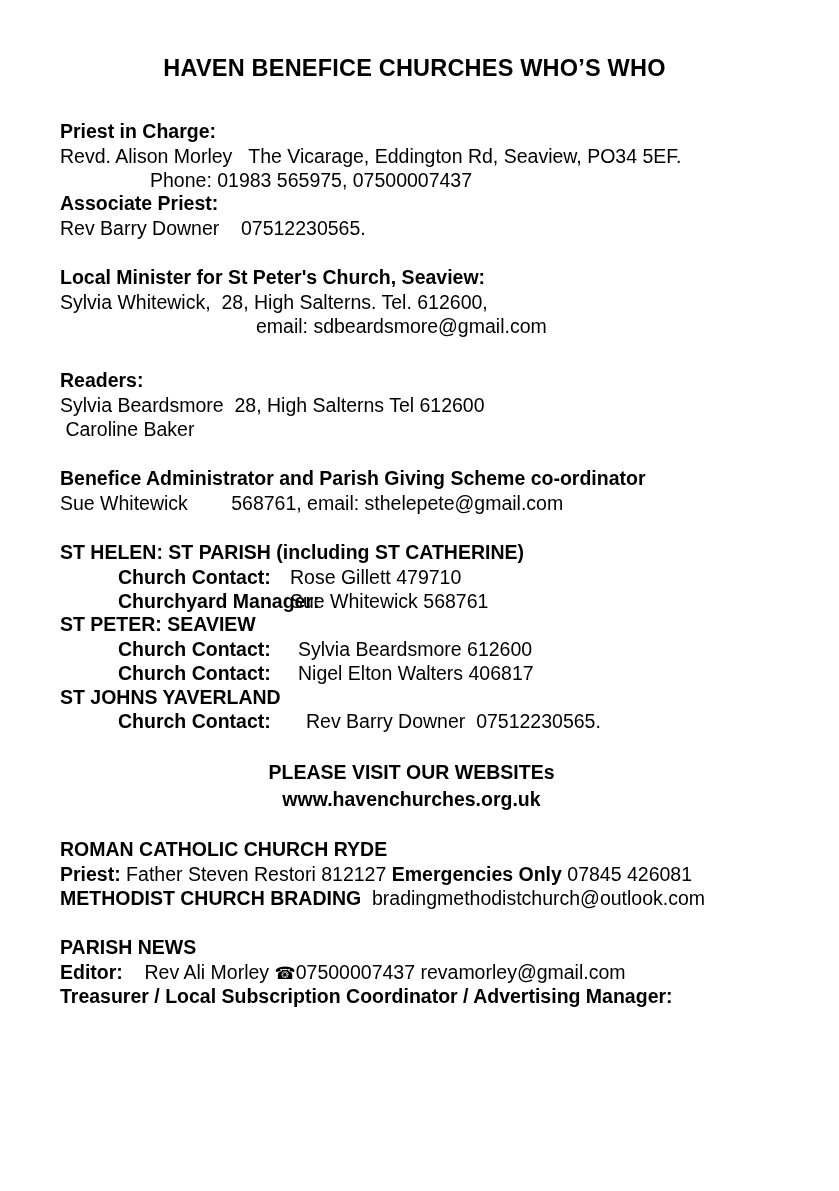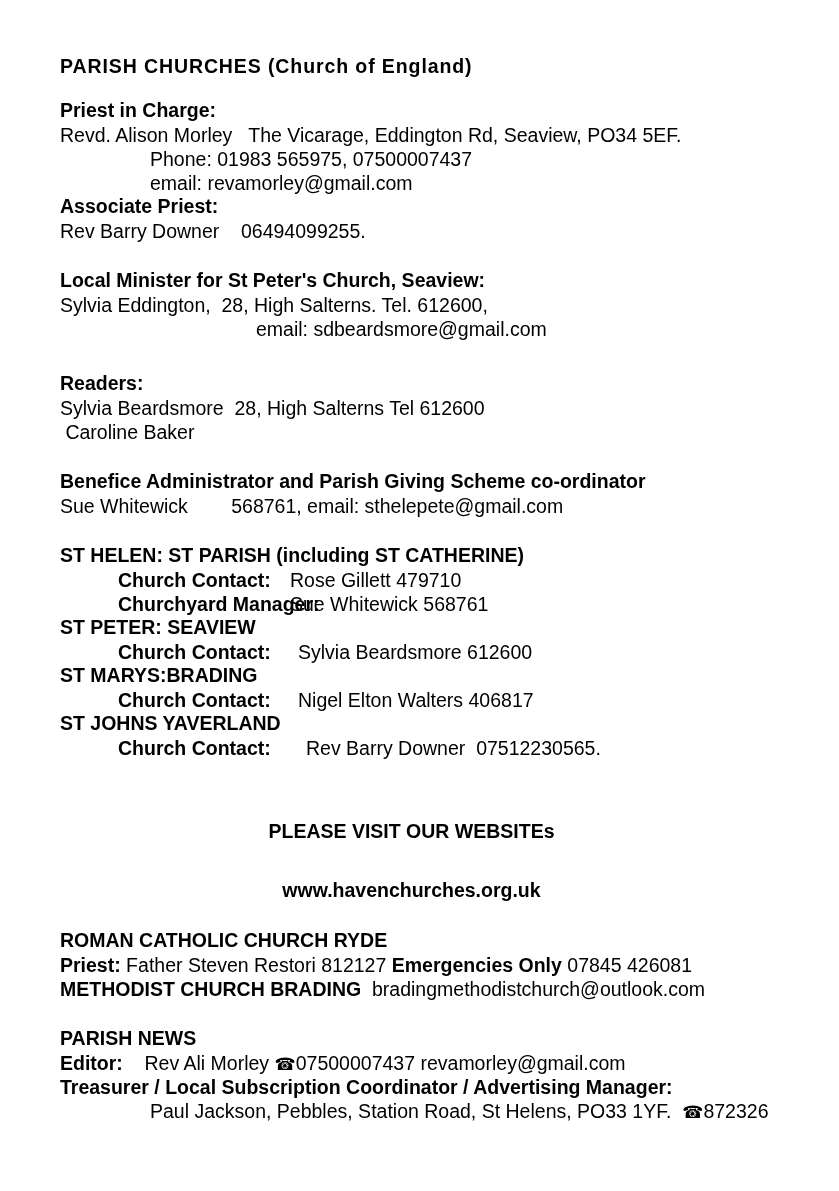--- a/index.html
+++ b/index.html
@@ -70,54 +70,52 @@
   .contact-row.v-pad-1 .contact-value { padding-left: 8px; }
   .contact-row.v-pad-2 .contact-value { padding-left: 16px; }
 
   .centered {
     text-align: center;
     font-size: 19.5px;
     font-weight: bold;
     line-height: 1.35;
     padding-right: 18px;
     white-space: pre;
-    margin-top: 32px;
   }
 
   .phone-glyph {
     font-family: "DejaVu Sans", sans-serif;
     font-size: 17px;
     font-weight: bold;
     letter-spacing: 0;
   }
   .reg { font-weight: normal; }
   .bold { font-weight: bold; }
 </style>
 </head>
 <body>
 
 <div class="page">
 
+  <h1 class="doc-title">HAVEN BENEFICE CHURCHES WHO’S WHO</h1>
 
-  <div class="sec-head spaced">PARISH CHURCHES (Church of England)</div>
 
   <div class="gap-m"></div>
 
   <div class="sec-head">Priest in Charge:</div>
   <div class="line"><span>Revd. Alison Morley</span><span>   </span><span>The Vicarage, Eddington Rd, Seaview, PO34 5EF.</span></div>
   <div class="line indent-4">Phone: 01983 565975, 07500007437</div>
-  <div class="line indent-4">email: revamorley@gmail.com</div>
 
   <div class="sec-head">Associate Priest:</div>
-  <div class="line"><span>Rev Barry Downer</span><span>    </span><span>06494099255.</span></div>
+  <div class="line"><span>Rev Barry Downer</span><span>    </span><span>07512230565.</span></div>
 
   <div class="gap-l"></div>
 
   <div class="sec-head">Local Minister for St Peter's Church, Seaview:</div>
-  <div class="line">Sylvia Eddington,  28, High Salterns. Tel. 612600,</div>
+  <div class="line">Sylvia Whitewick,  28, High Salterns. Tel. 612600,</div>
   <div class="line indent-2">email: sdbeardsmore@gmail.com</div>
 
   <div class="gap-xl"></div>
 
   <div class="sec-head">Readers:</div>
   <div class="line">Sylvia Beardsmore  28, High Salterns Tel 612600</div>
   <div class="line"> Caroline Baker</div>
 
   <div class="gap-l"></div>
 
@@ -135,21 +133,20 @@
     <span class="contact-label">Churchyard Manager:</span>
     <span class="contact-value">Sue Whitewick 568761</span>
   </div>
 
   <div class="sec-head">ST PETER: SEAVIEW</div>
   <div class="contact-row v-pad-1">
     <span class="contact-label">Church Contact:</span>
     <span class="contact-value">Sylvia Beardsmore 612600</span>
   </div>
 
-  <div class="sec-head">ST MARYS:BRADING</div>
   <div class="contact-row v-pad-1">
     <span class="contact-label">Church Contact:</span>
     <span class="contact-value">Nigel Elton Walters 406817</span>
   </div>
 
   <div class="sec-head">ST JOHNS YAVERLAND</div>
   <div class="contact-row v-pad-2">
     <span class="contact-label">Church Contact:</span>
     <span class="contact-value">Rev Barry Downer  07512230565.</span>
   </div>
@@ -163,15 +160,14 @@
 
   <div class="sec-head">ROMAN CATHOLIC CHURCH RYDE</div>
   <div class="line"><span class="bold">Priest:</span><span class="reg"> Father Steven Restori 812127 </span><span class="bold">Emergencies Only</span><span class="reg"> 07845 426081</span></div>
   <div class="line"><span class="bold">METHODIST CHURCH BRADING</span><span class="reg">  bradingmethodistchurch@outlook.com</span></div>
 
   <div class="gap-l"></div>
 
   <div class="sec-head">PARISH NEWS</div>
   <div class="line"><span class="bold">Editor:</span><span class="reg">    Rev Ali Morley </span><span class="phone-glyph">☎</span><span class="reg">07500007437 revamorley@gmail.com</span></div>
   <div class="line b">Treasurer / Local Subscription Coordinator / Advertising Manager:</div>
-  <div class="line indent-4"><span>Paul Jackson, Pebbles, Station Road, St Helens, PO33 1YF.  </span><span class="phone-glyph">☎</span><span>872326</span></div>
 
 </div>
 
 </body></html>

